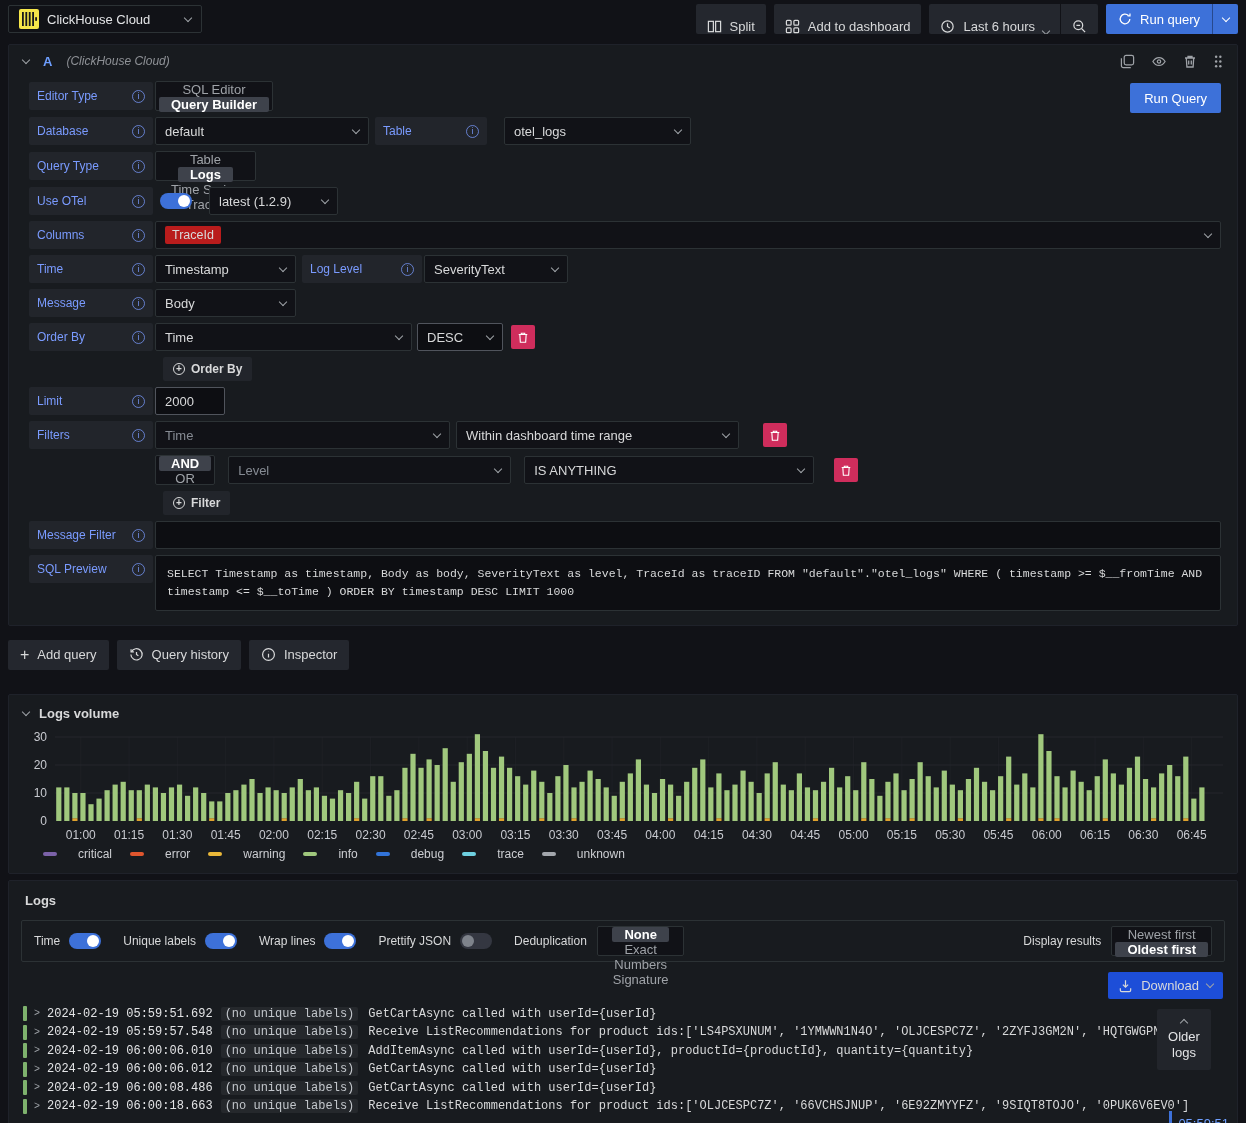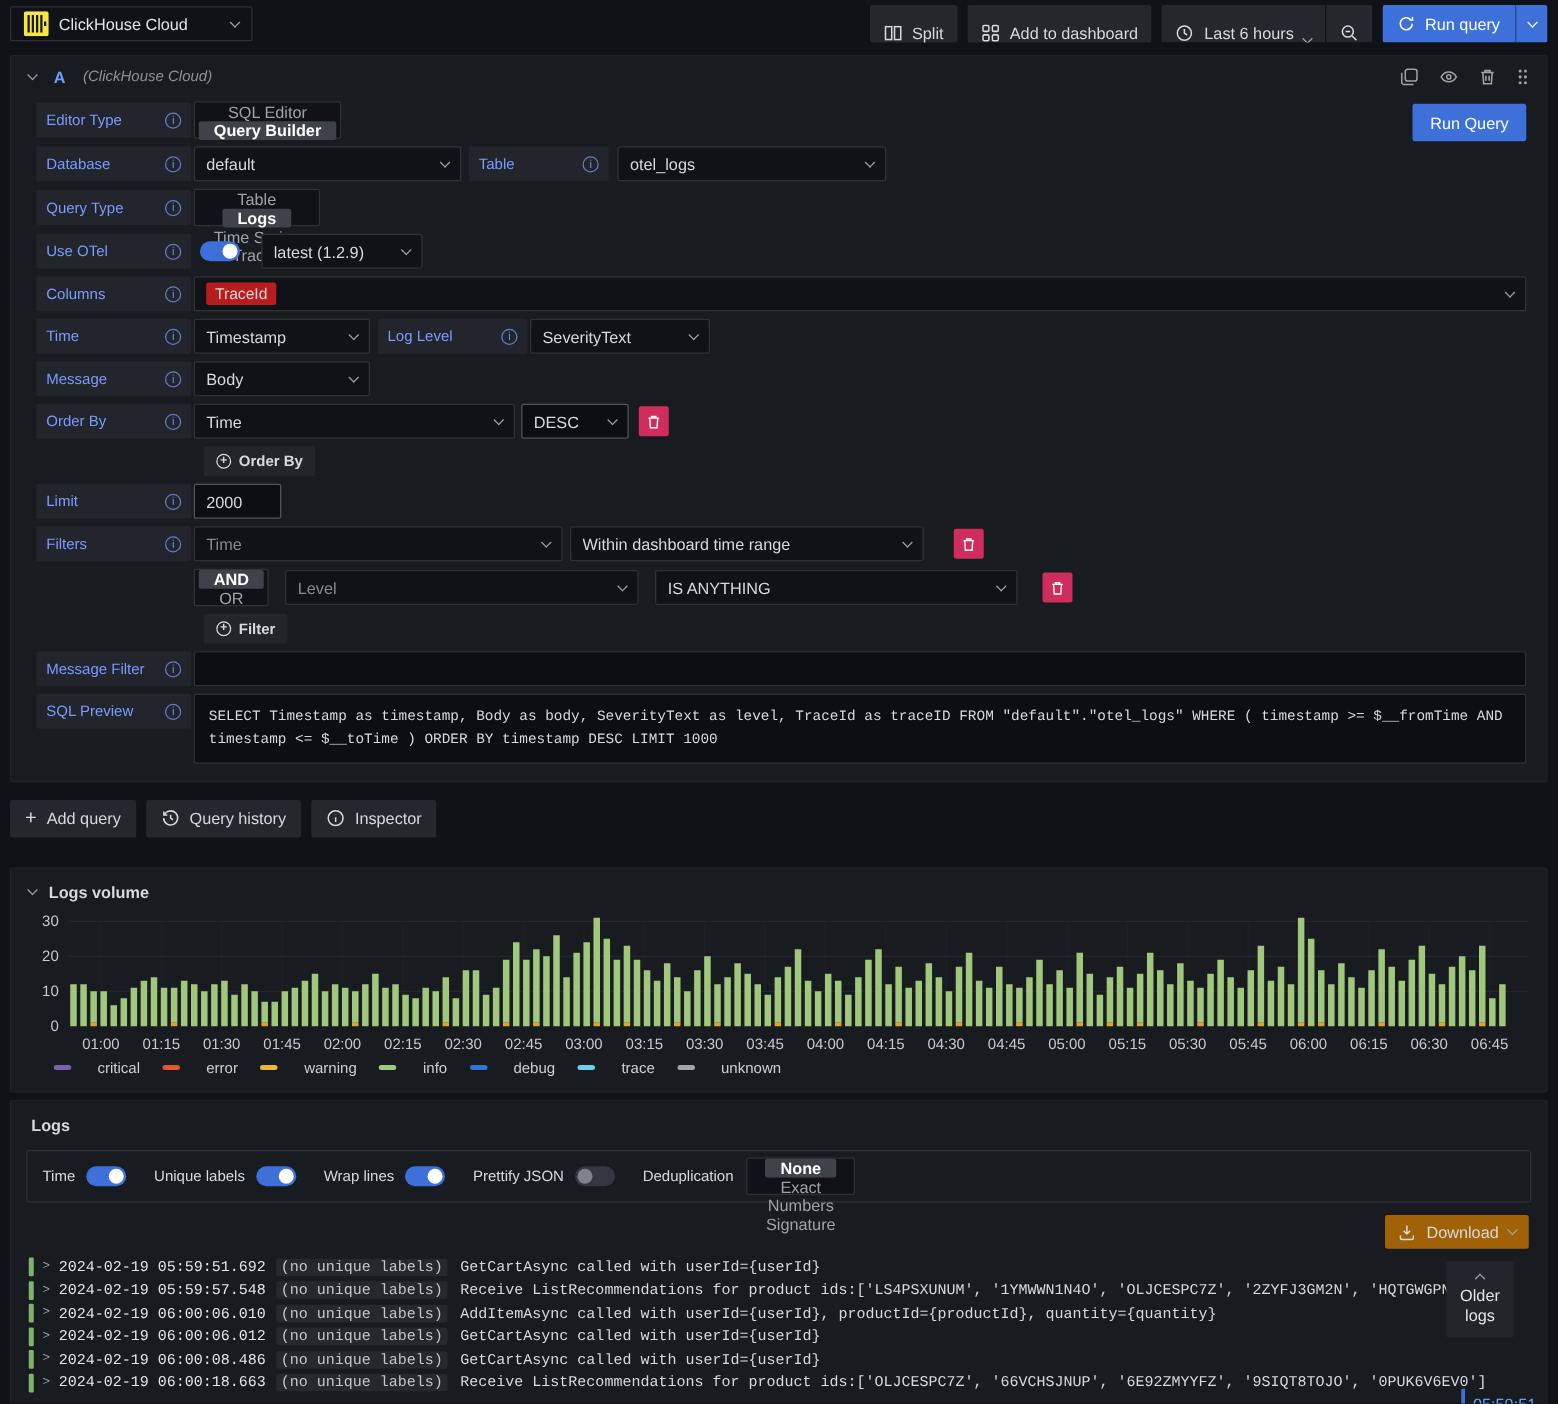--- a/index.html
+++ b/index.html
@@ -102,21 +102,21 @@
   .logs-panel { min-height:260px; }
   .logs-title { font-size:13px; font-weight:600; padding:12px 16px 10px 16px; }
   .logs-controls { margin:2px 12px 0 12px; border:1px solid #2c3235; border-radius:2px; height:42px;
                    display:flex; align-items:center; padding:0 12px; gap:22px; }
   .tgl-wrap { display:flex; align-items:center; gap:9px; }
   .tgl-label { font-size:12px; font-weight:500; color:#d8d9da; }
   .dedup-wrap, .disp-wrap { display:flex; align-items:center; gap:10px; }
   .disp-wrap { margin-left:auto; }
   .ctl-label { font-size:12px; font-weight:500; color:#d8d9da; }
   .download-row { display:flex; justify-content:flex-end; margin:10px 14px 6px 14px; }
-  .dl-btn { display:flex; align-items:center; gap:8px; height:27px; padding:0 10px; background:#a16207; border:none;
+  .dl-btn { display:flex; align-items:center; gap:8px; height:27px; padding:0 10px; background:#1d4ed8; border:none;
             border-radius:2px; color:#d8d9da; font-size:13px; font-weight:500; font-family:"Liberation Sans",sans-serif; cursor:pointer; }
   .loglist { margin:2px 14px 0 14px; font-family:"Liberation Mono","DejaVu Sans Mono",monospace; font-size:12px; }
   .logrow { display:flex; align-items:center; height:18.5px; cursor:pointer; }
   .lvlbar { width:4px; height:15px; background:#7eb26d; border-radius:1px; margin-right:7px; flex-shrink:0; }
   .lchev { color:#9fa3a8; font-size:10px; margin-right:7px; }
   .ltime { color:#e3e4e6; margin-right:8px; white-space:nowrap; }
   .llabels { color:#c3c7cc; background:rgba(255,255,255,.06); border-radius:2px; padding:0 4px;
              margin-right:10px; white-space:nowrap; }
   .lmsg { color:#d8d9da; white-space:nowrap; overflow:hidden; }
   .older-logs { position:absolute; right:26px; top:128px; width:54px; padding:7px 4px 9px 4px; background:#22252b;
@@ -262,21 +262,21 @@
             <span class="info-icon"></span>
           </div>
         <div class="sel" style="width:214px">
             <span class="val">default</span>
             <span class="caret"></span>
           </div>
         <div class="flabel inline" style="width:112px">
             <span>Table</span>
             <span class="info-icon"></span>
           </div>
-        <div class="sel" style="width:215px;margin-left:5px">
+        <div class="sel" style="width:187px;margin-left:15px">
             <span class="val">otel_logs</span>
             <span class="caret"></span>
           </div>
       </div>
 
       <div class="frow">
         <div class="flabel">
             <span>Query Type</span>
             <span class="info-icon"></span>
           </div>
@@ -766,20 +766,27 @@
         </div>
       <div class="dedup-wrap">
         <span class="ctl-label">Deduplication</span>
         <div class="radiogroup">
             <div class="ropt sel2">None</div>
             <div class="ropt">Exact</div>
             <div class="ropt">Numbers</div>
             <div class="ropt">Signature</div>
           </div>
       </div>
+      <div class="disp-wrap">
+        <span class="ctl-label">Display results</span>
+        <div class="radiogroup">
+            <div class="ropt">Newest first</div>
+            <div class="ropt sel2">Oldest first</div>
+          </div>
+      </div>
     </div>
     <div class="download-row">
       <button class="dl-btn">
         <span>
             <svg width="15" height="15" viewBox="0 0 16 16" fill="none" stroke="#d8d9da" stroke-width="1.3">
               <path d="M8 2.5v7M5.2 7l2.8 2.8L10.8 7"></path>
               <path d="M2.5 11v2a1.5 1.5 0 0 0 1.5 1.5h8A1.5 1.5 0 0 0 13.5 13v-2"></path>
             </svg>
           </span>
         <span>Download</span>

